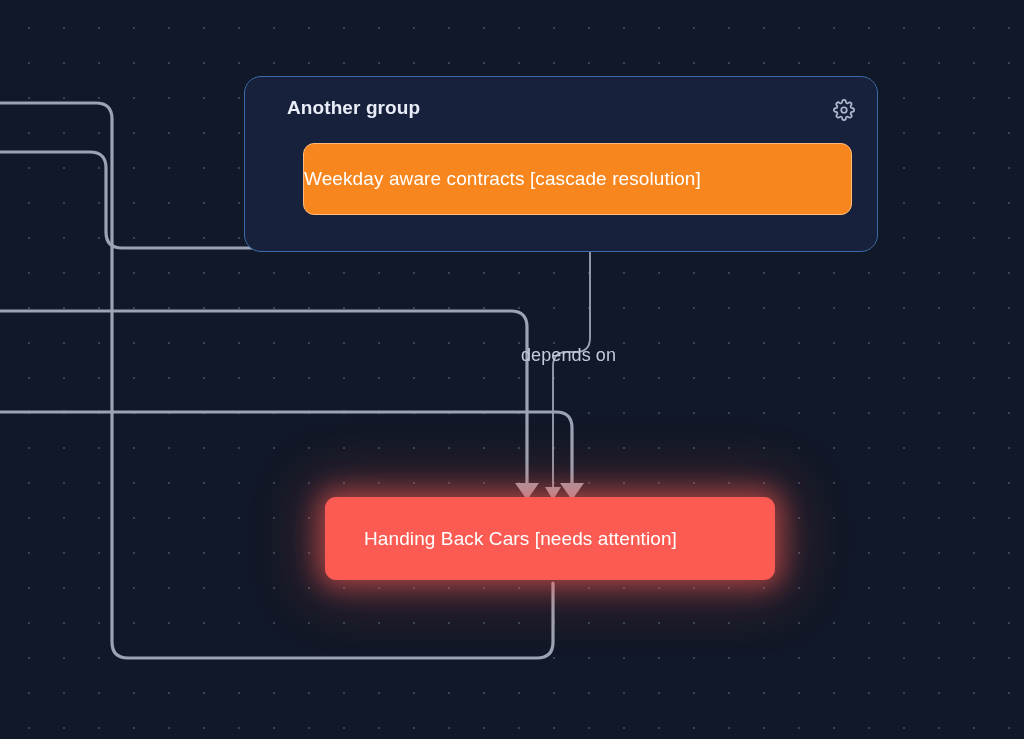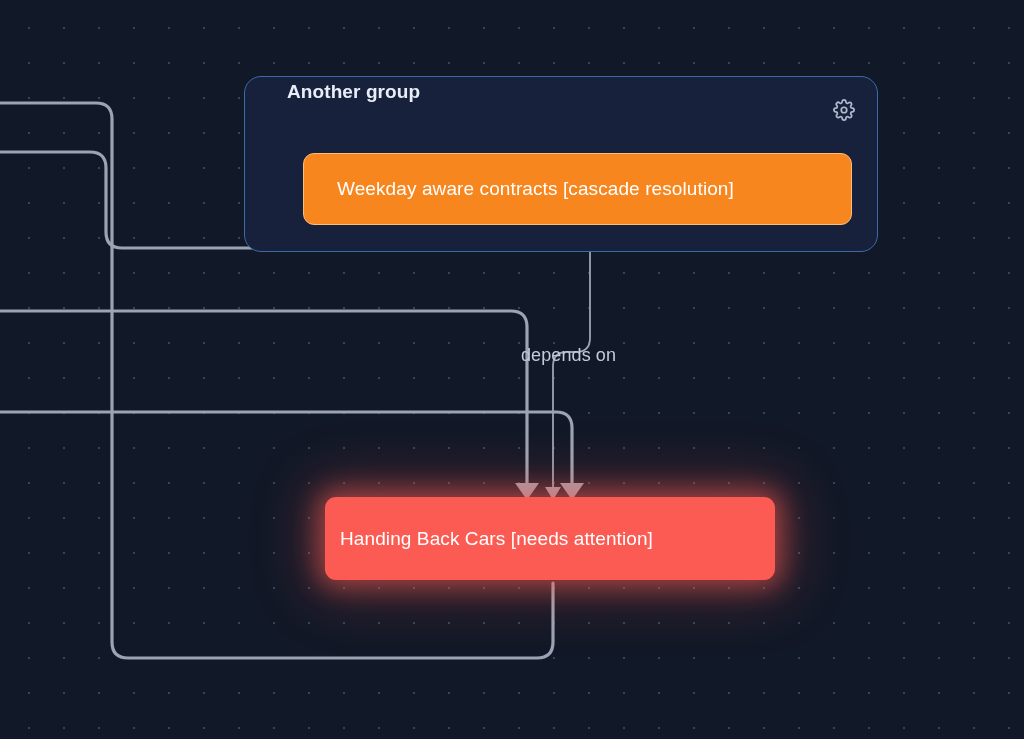--- a/index.html
+++ b/index.html
@@ -21,50 +21,49 @@
   #edges { position:absolute; left:0; top:0; width:1024px; height:739px; }
 
   .group-box {
     position:absolute;
     left:244px; top:76px; width:634px; height:176px;
     background:#18213c;
     border:1.5px solid #3a6ba6;
     border-radius:17px;
   }
   .group-title {
-    position:absolute; left:42px; top:4px;
+    position:absolute; left:42px; top:20px;
     font-size:19px; font-weight:bold; color:#e8edf7;
     letter-spacing:.1px; white-space:nowrap;text-align:center;
   }
   .group-gear {
     position:absolute; right:22px; top:22px;
     width:22px; height:22px; cursor:pointer;
     display:flex; align-items:center; justify-content:center;
   }
 
   .node {
     position:absolute;
     display:flex; align-items:center;
     border-radius:11px;
     cursor:pointer;
   }
   .node-label {
     font-size:19px; color:#ffffff; white-space:nowrap;
     letter-spacing:.1px;
   }
   .node-orange {
-    left:303px; top:153px; width:549px; height:72px;
+    left:303px; top:143px; width:549px; height:72px;
     background:#f7861e;
     border:1.5px solid #fcbd7b;
-    padding-left:33px;
   }
   .node-red {
     left:325px; top:497px; width:450px; height:83px;
     background:#fb5b52;
-    padding-left:15px;
+    padding-left:39px;
     box-shadow:0 0 26px 7px rgba(251,91,82,.55),
                0 0 56px 20px rgba(251,91,82,.22);
   }
 
   .edge-label {
     position:absolute;
     left:521px; top:345px;
     font-size:18px; color:#c3ccdb;
     white-space:nowrap; letter-spacing:.1px;
   }

